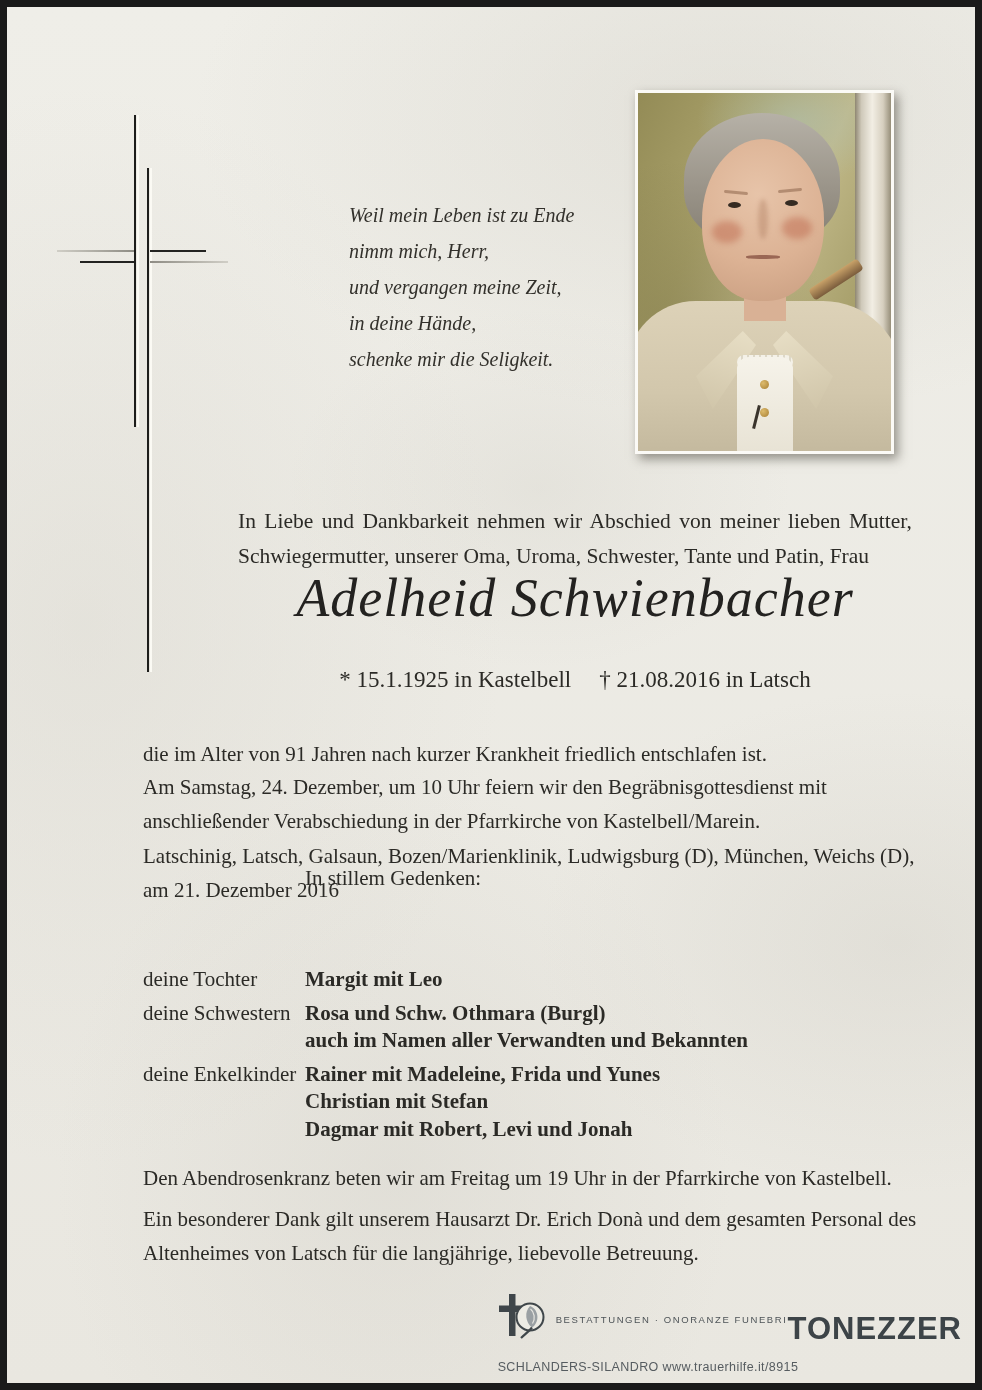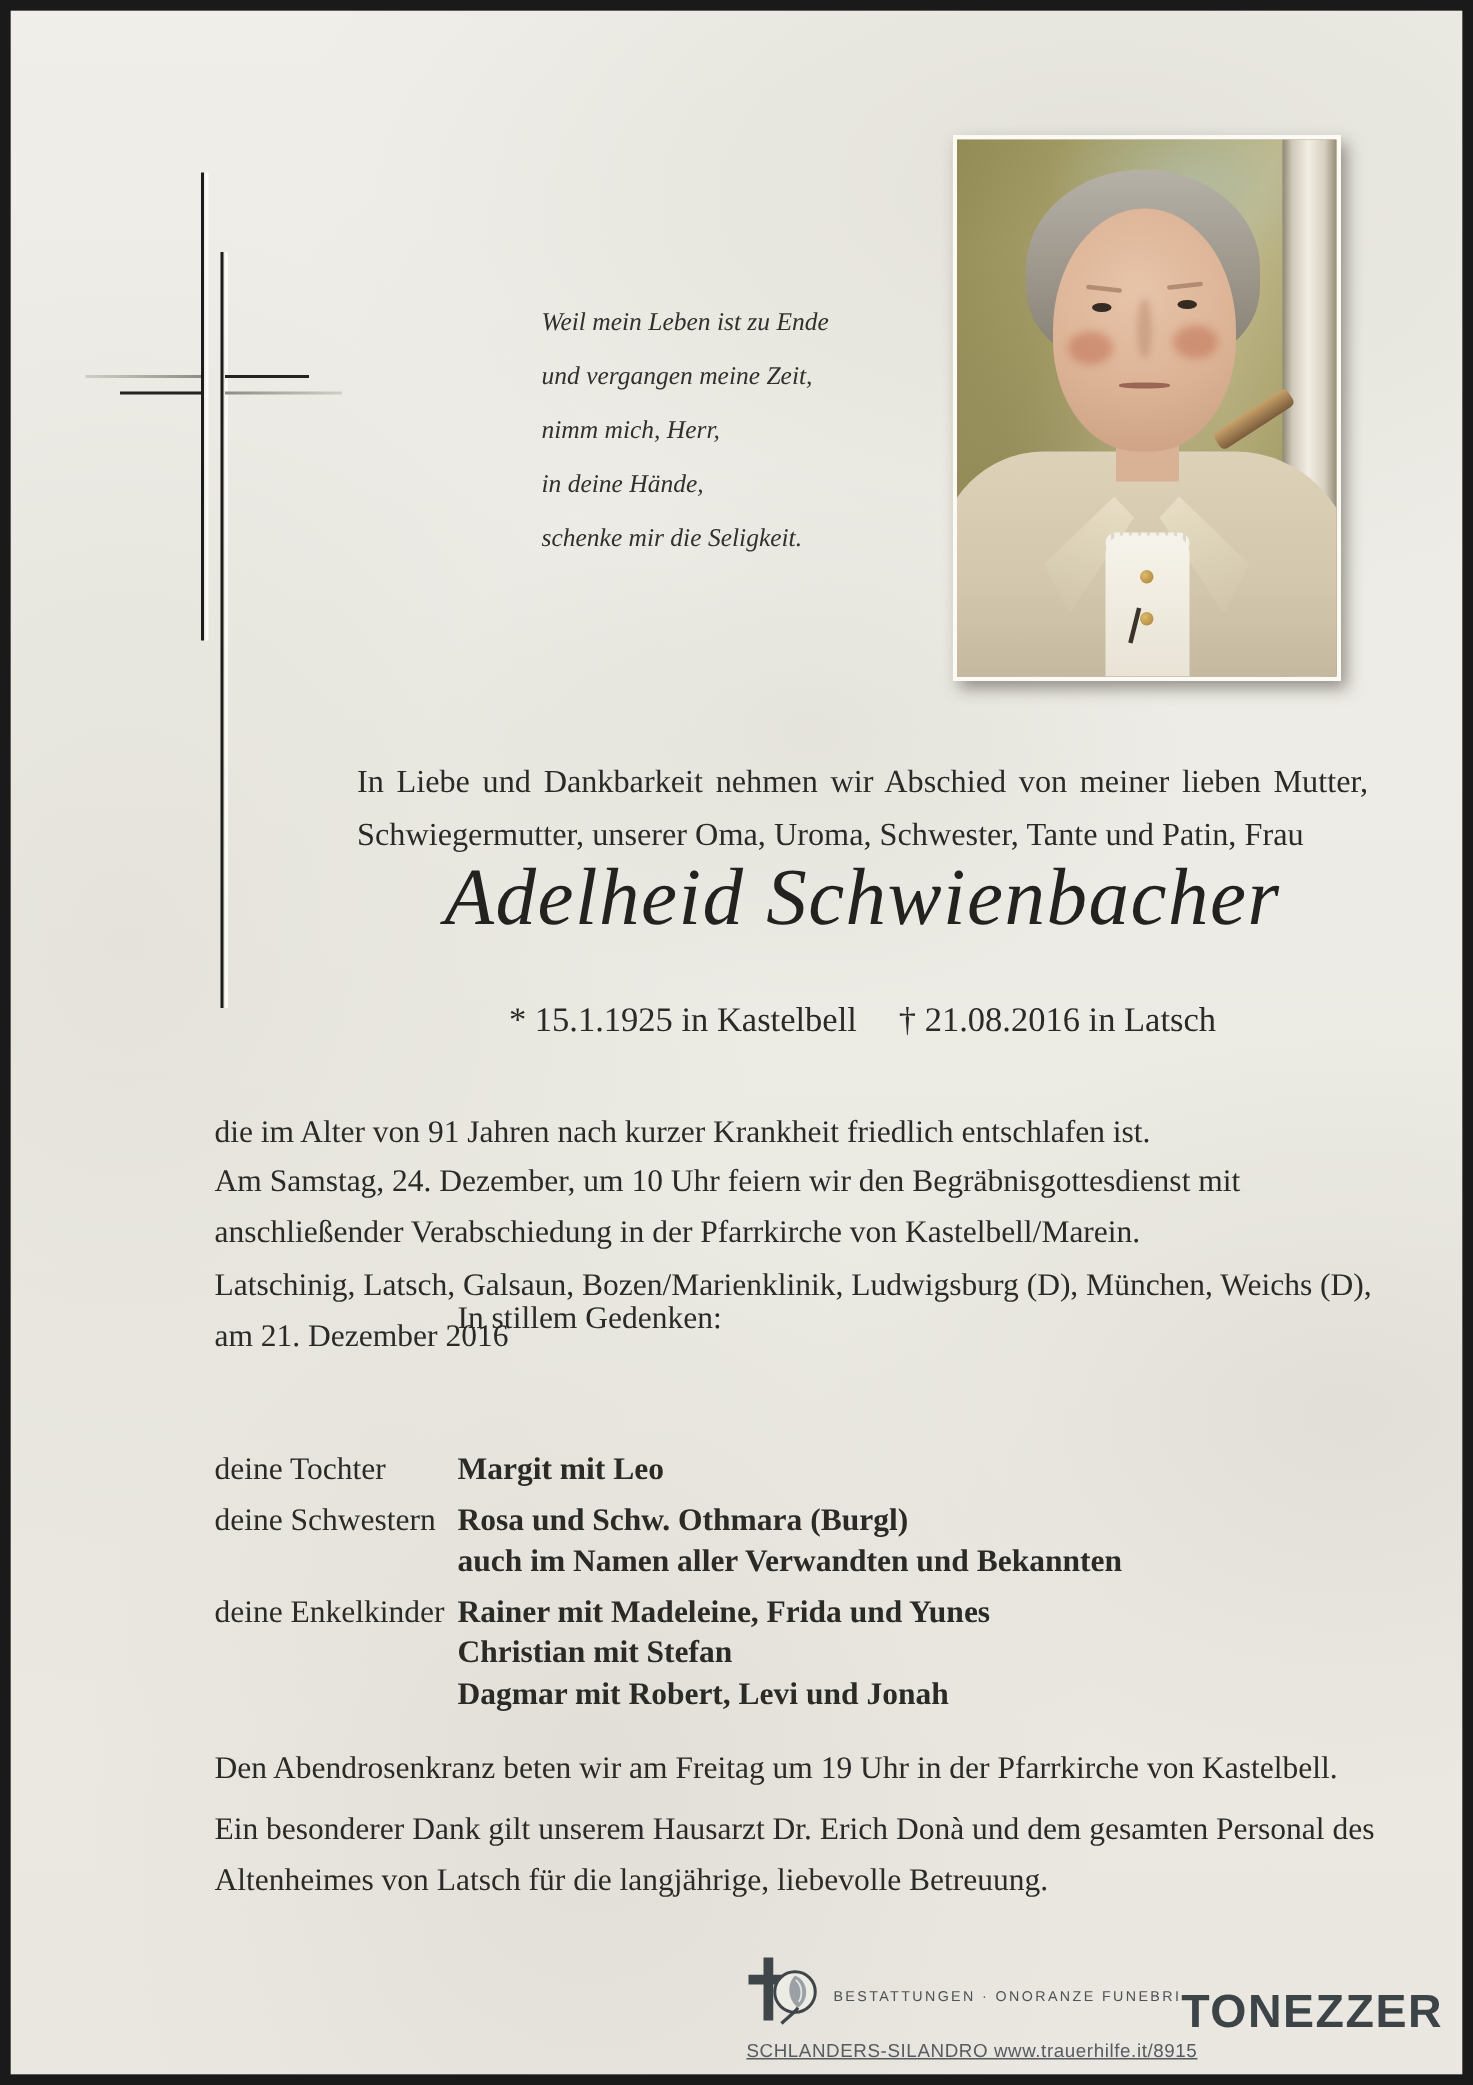--- a/index.html
+++ b/index.html
@@ -21,21 +21,21 @@
   }
   .abs{position:absolute;}
 
   
   .xline{position:absolute;}
   .v-dark{width:2px;background:#1d1d1b;}
   .v-lite{width:2px;background:#fbfaf4;}
   .h2{height:2px;}
 
   
-  .poem{left:354px;top:190px;font-style:italic;font-size:17px;line-height:36px;color:#32302b;}
+  .poem{left:342px;top:190px;font-style:italic;font-size:20px;line-height:36px;color:#32302b;}
 
   
   .photo{
     left:628px;top:83px;width:253px;height:358px;
     border:3px solid #fbfaf6;
     box-shadow:4px 5px 10px rgba(60,55,45,.5);
     overflow:hidden;background:#a9a06b;
   }
   .ph-bg{position:absolute;inset:0;
     background:
@@ -90,42 +90,42 @@
   .mem-row{display:flex;margin-bottom:6px;}
   .mem-label{width:162px;flex:0 0 162px;line-height:27.5px;}
   .mem-values div{line-height:27.5px;font-weight:bold;}
 
   
   .logo{right:13px;bottom:9px;font-family:"Liberation Sans",sans-serif;color:#3f464a;}
   .logo-top{display:flex;align-items:flex-end;gap:6px;}
   .logo-text{display:flex;flex-direction:row;}
   .logo-tagline{font-size:9.5px;letter-spacing:1.6px;color:#4d5357;margin-bottom:1px;}
   .logo-name{font-size:31px;font-weight:bold;letter-spacing:1px;line-height:30px;color:#3d4448;}
-  .logo-subline{font-size:12.5px;color:#565c60;margin-top:4px;letter-spacing:.4px;text-decoration:underline;}
+  .logo-subline{font-size:12.5px;color:#565c60;margin-top:16px;letter-spacing:.4px;}
 </style>
 </head>
 <body>
 
 <div class="page">
 
   <div>
     <div class="xline v-dark" style="left:127px;top:108px;height:312px;"></div>
     <div class="xline v-lite" style="left:130px;top:108px;height:312px;"></div>
     <div class="xline v-dark" style="left:140px;top:161px;height:504px;"></div>
     <div class="xline v-lite" style="left:143px;top:161px;height:504px;"></div>
     <div class="xline h2" style="left:50px;top:243px;width:77px;background:linear-gradient(90deg,#d0cec6,#8e8c84);"></div>
     <div class="xline h2" style="left:143px;top:243px;width:56px;background:#232321;"></div>
     <div class="xline h2" style="left:73px;top:254px;width:54px;background:#232321;"></div>
     <div class="xline h2" style="left:143px;top:254px;width:78px;background:linear-gradient(90deg,#8e8c84,#d0cec6);"></div>
   </div>
 
   <div class="abs poem">
     <div>Weil mein Leben ist zu Ende</div>
+    <div>nimm mich, Herr,</div>
     <div>und vergangen meine Zeit,</div>
-    <div>nimm mich, Herr,</div>
     <div>in deine Hände,</div>
     <div>schenke mir die Seligkeit.</div>
   </div>
 
   <div class="abs photo">
     <div class="ph-bg"></div>
     <div class="ph-col"></div>
     <div class="ph-chair"></div>
     <div class="ph-hair"></div>
     <div class="ph-jacket"></div>

